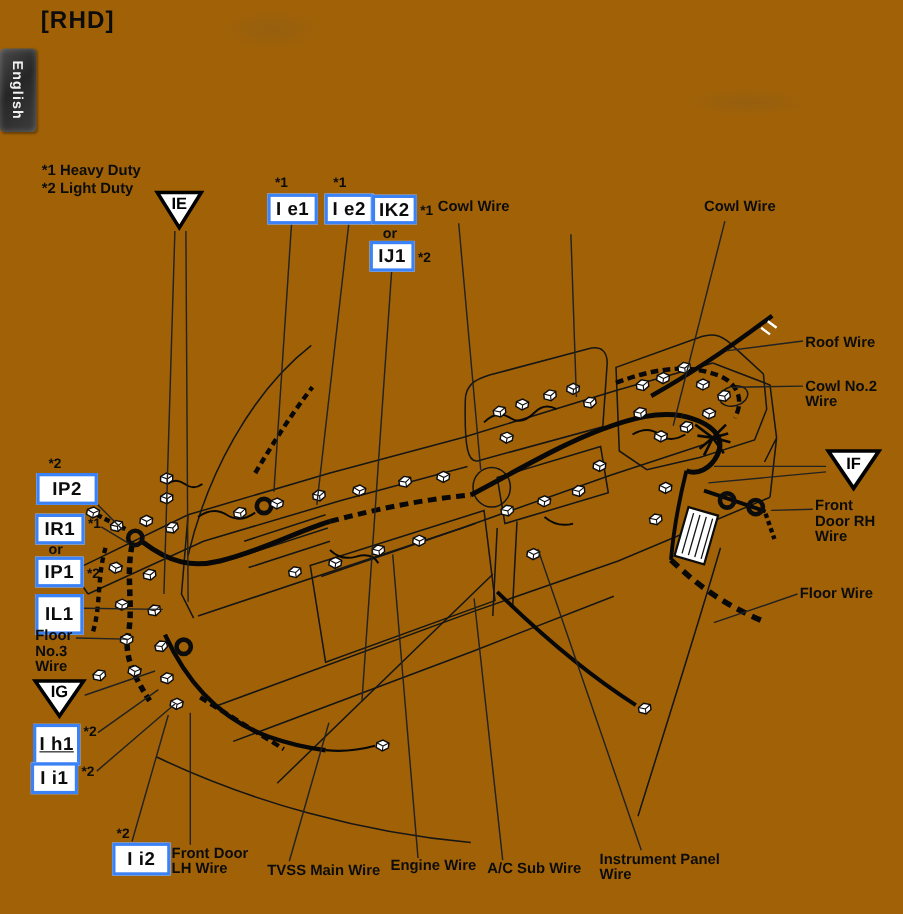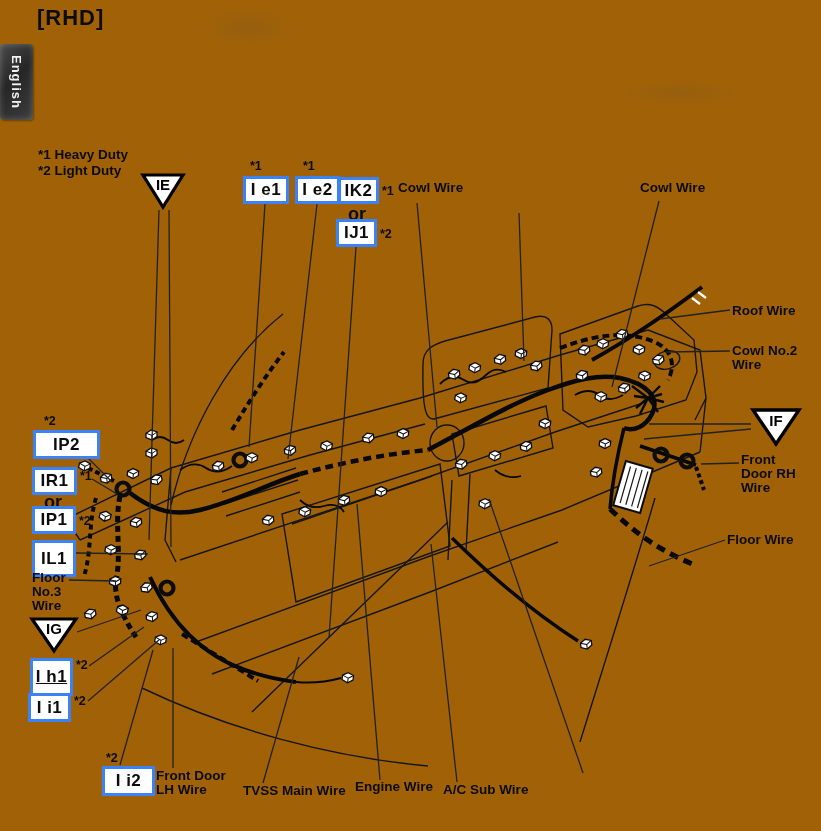--- a/index.html
+++ b/index.html
@@ -10,21 +10,21 @@
   .lang-tab{position:absolute;left:0;top:44px;width:33px;height:76px;
             background:linear-gradient(135deg,#4a4a4a 0%,#262626 45%,#3d3d3d 100%);
             border-radius:4px;box-shadow:inset 0 0 6px rgba(255,255,255,.25),1px 1px 2px rgba(0,0,0,.35);
             display:flex;align-items:center;justify-content:center;}
   .lang-tab span{writing-mode:vertical-rl;color:#f2f2f2;font-size:13px;font-weight:bold;letter-spacing:1px;}
   .legend{position:absolute;left:38px;top:147px;font-size:13.5px;font-weight:bold;line-height:16px;}
   .cbox{position:absolute;border:3px solid #3b82f6;background:#fff;box-sizing:border-box;
         display:flex;align-items:center;justify-content:center;
         font-size:17px;font-weight:bold;letter-spacing:.5px;}
   .note{position:absolute;font-size:12.5px;font-weight:bold;}
-  .orlbl{position:absolute;font-size:18px;font-weight:bold;}
+  .orlbl{position:absolute;font-size:13px;font-weight:bold;}
   .wlabel{position:absolute;font-size:13.5px;font-weight:bold;line-height:14px;white-space:nowrap;}
   .wlabel.wrap{white-space:normal;}
   .tri{position:absolute;}
   .tri text{font-family:"Liberation Sans",sans-serif;font-size:15px;font-weight:bold;text-anchor:middle;fill:#000;}
   .smudge{position:absolute;background:radial-gradient(ellipse at center,rgba(70,70,70,.12),rgba(70,70,70,0) 70%);}
 </style>
 </head>
 <body>
 
 <div class="sheet">
@@ -231,21 +231,21 @@
   <div class="cbox" style="left:243px;top:176px;width:46px;height:28px;">I e1</div>
   <div class="note" style="left:303px;top:159px;">*1</div>
   <div class="cbox" style="left:295px;top:176px;width:45px;height:28px;">I e2</div>
   <div class="cbox" style="left:338px;top:177px;width:41px;height:27px;">IK2</div>
   <div class="note" style="left:382px;top:184px;">*1</div>
   <div class="orlbl" style="left:348px;top:204px;">or</div>
   <div class="cbox" style="left:336px;top:219px;width:41px;height:28px;">IJ1</div>
   <div class="note" style="left:380px;top:227px;">*2</div>
 
   <div class="note" style="left:44px;top:414px;">*2</div>
-  <div class="cbox" style="left:33px;top:430px;width:67px;height:29px;">IP2</div>
+  <div class="cbox" style="left:33px;top:430px;width:56px;height:29px;">IP2</div>
   <div class="cbox" style="left:32px;top:467px;width:45px;height:28px;">IR1</div>
   <div class="note" style="left:80px;top:469px;">*1</div>
   <div class="orlbl" style="left:44px;top:492px;">or</div>
   <div class="cbox" style="left:32px;top:506px;width:44px;height:28px;">IP1</div>
   <div class="note" style="left:79px;top:514px;">*2</div>
   <div class="cbox" style="left:32px;top:540px;width:44px;height:37px;">IL1</div>
 
   <div class="cbox" style="left:30px;top:658px;width:43px;height:38px;text-decoration:underline;">I h1</div>
   <div class="note" style="left:76px;top:658px;">*2</div>
   <div class="cbox" style="left:28px;top:693px;width:43px;height:29px;">I i1</div>
@@ -257,14 +257,15 @@
   <div class="wlabel" style="left:640px;top:181px;">Cowl Wire</div>
   <div class="wlabel" style="left:732px;top:304px;">Roof Wire</div>
   <div class="wlabel wrap" style="left:732px;top:344px;width:84px;">Cowl No.2 Wire</div>
   <div class="wlabel wrap" style="left:741px;top:453px;width:60px;">Front Door RH Wire</div>
   <div class="wlabel" style="left:727px;top:533px;">Floor Wire</div>
   <div class="wlabel wrap" style="left:32px;top:571px;width:48px;">Floor No.3 Wire</div>
   <div class="wlabel wrap" style="left:156px;top:769px;width:82px;">Front Door LH Wire</div>
   <div class="wlabel" style="left:243px;top:784px;">TVSS Main Wire</div>
   <div class="wlabel" style="left:355px;top:780px;">Engine Wire</div>
   <div class="wlabel" style="left:443px;top:783px;">A/C Sub Wire</div>
+  <div class="wlabel wrap" style="left:545px;top:774px;width:112px;">Instrument Panel Wire</div>
 
 </div>
 
 </body></html>

